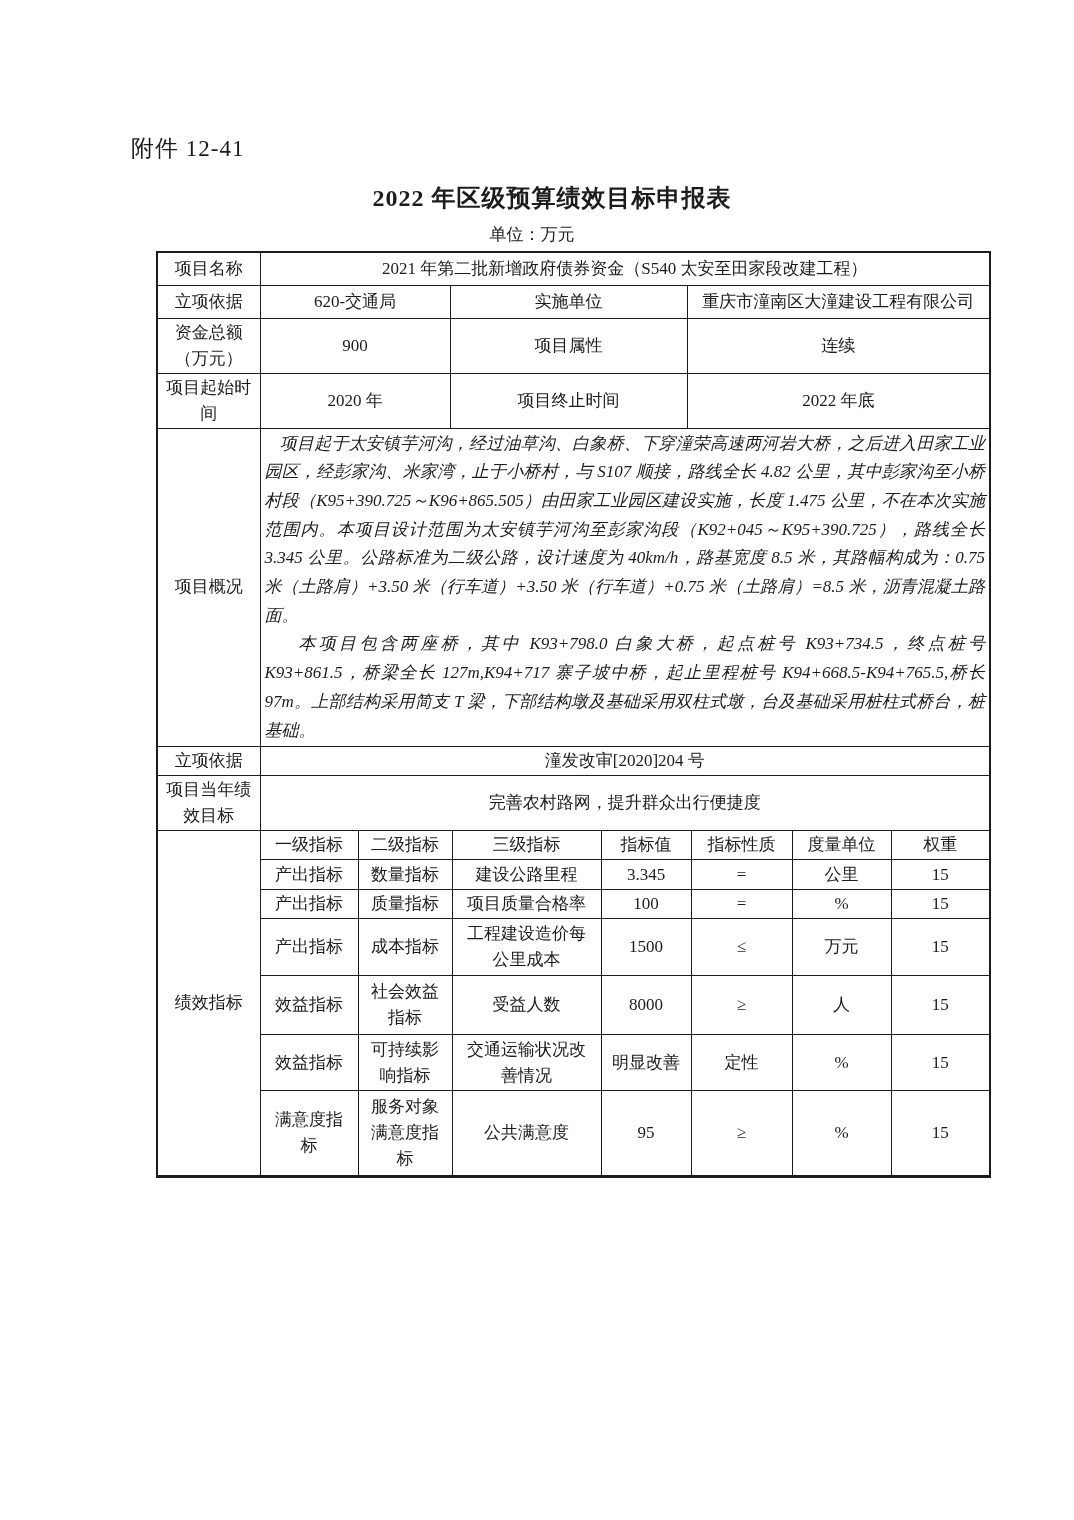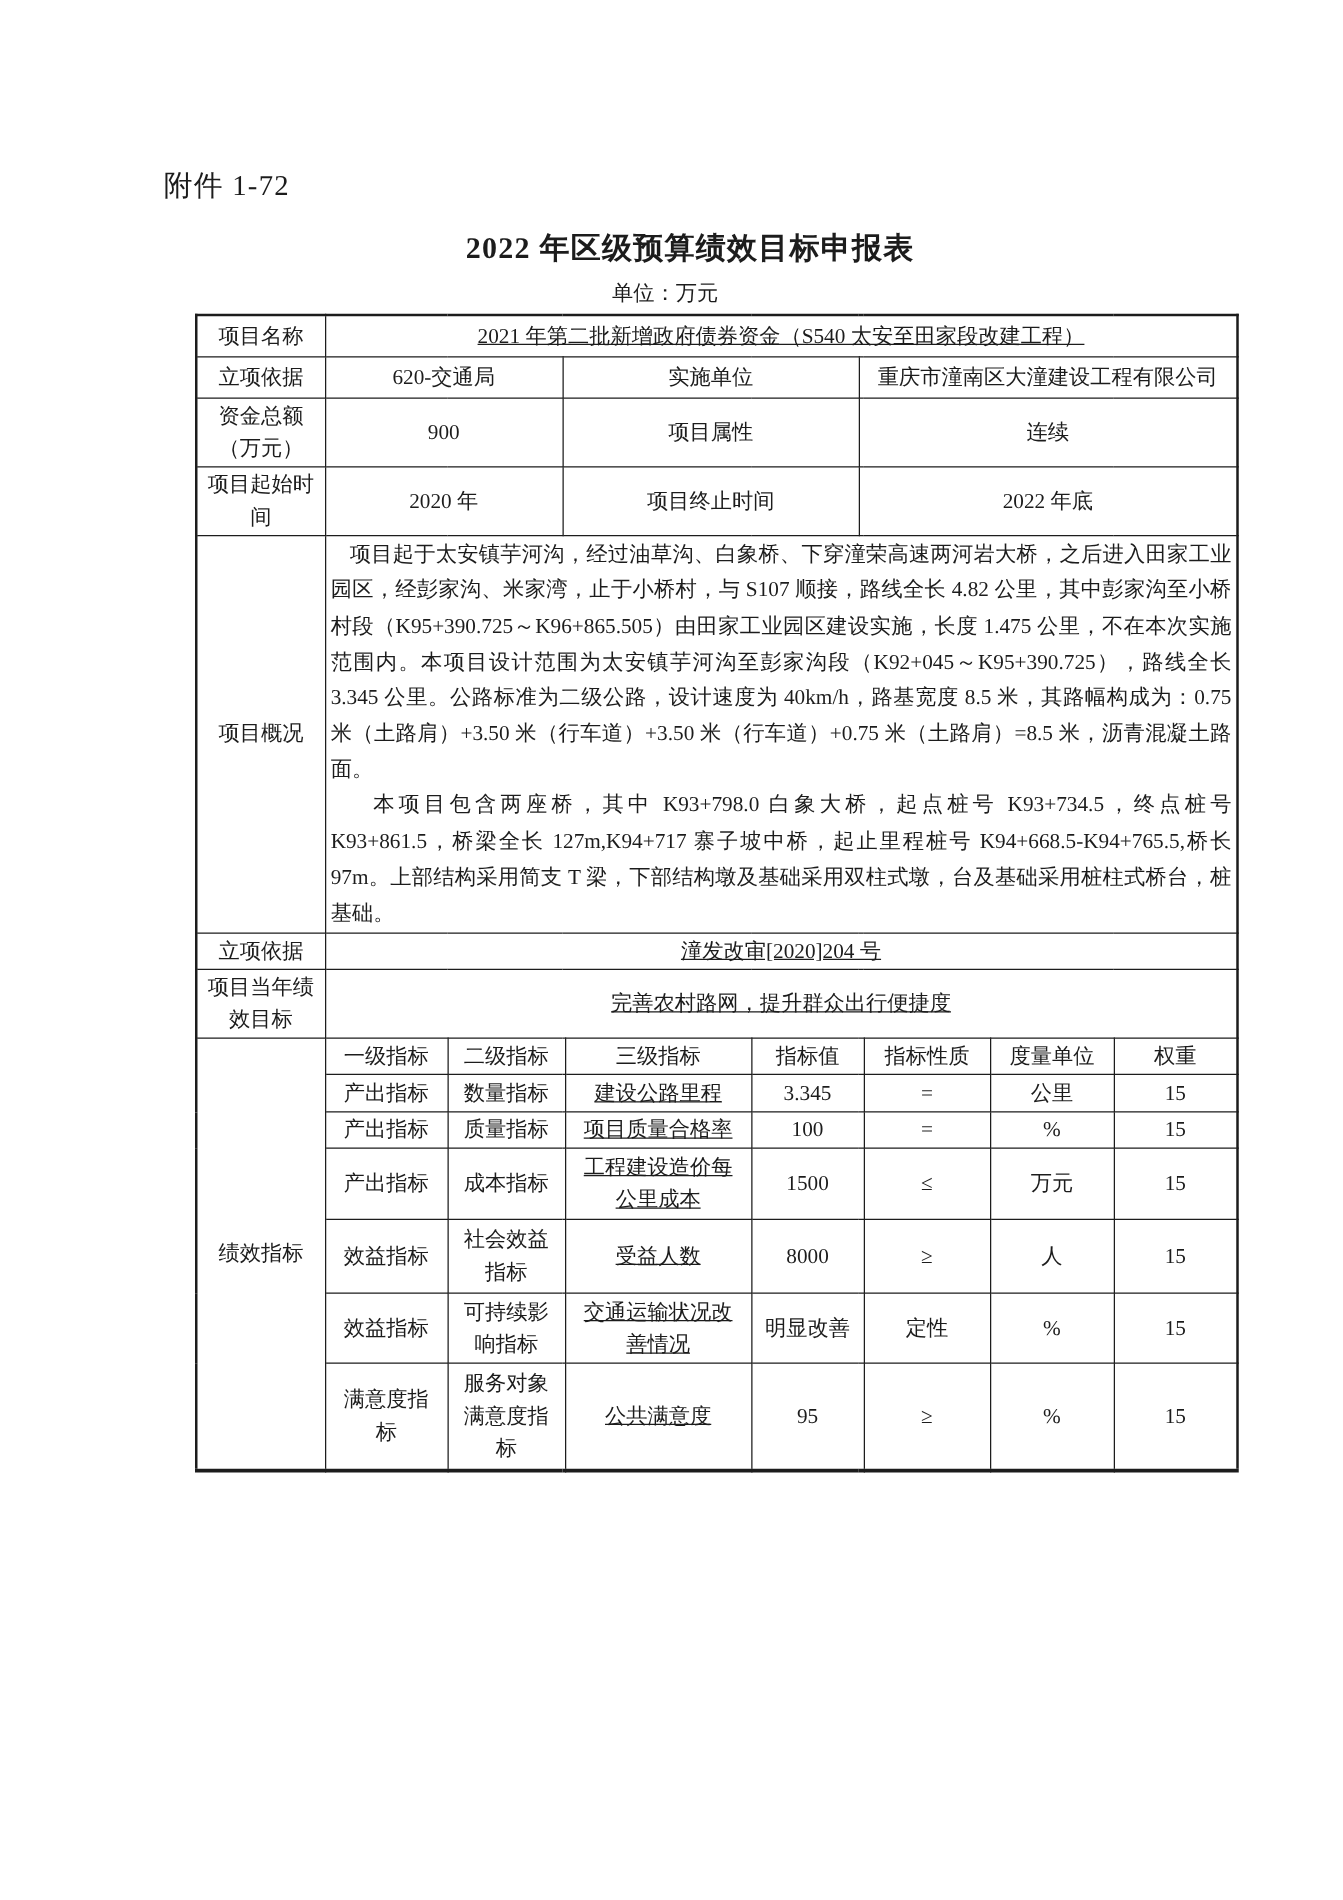--- a/index.html
+++ b/index.html
@@ -37,33 +37,33 @@
   }
   table.form td {
     border: 1px solid #1c1c1c;
     font-size: 17px;
     line-height: 26px;
     text-align: center;
     vertical-align: middle;
     padding: 1px 4px;
     overflow: hidden;
   }
-  td.tl { text-align: left; padding-left: 10px; text-decoration: underline; }
+  td.tl { text-align: left; padding-left: 10px; }
   td.pre { white-space: pre-line; }
-  td.overview-cell { text-align: left; padding: 2px 9px; vertical-align: middle; }
+  td.overview-cell { text-align: left; padding: 2px 9px; vertical-align: middle; font-style: italic; }
   .overview-cell p { margin: 0; text-align: justify; line-height: 28.7px; font-size: 17px; }
   .overview-cell p.para1 { text-indent: 0.9em; }
   .overview-cell p.para2 { text-indent: 2em; }
 </style>
 </head>
 <body>
 
 <div class="page">
 
-  <div class="attachment-label">附件 1-72</div>
+  <div class="attachment-label">附件 12-41</div>
   <div class="doc-title">2022 年区级预算绩效目标申报表</div>
   <div class="unit-note">单位：万元</div>
 
   <table class="form">
     <colgroup>
       <col style="width:103px">
         <col style="width:98px">
         <col style="width:92px">
         <col style="width:2px">
         <col style="width:149px">

